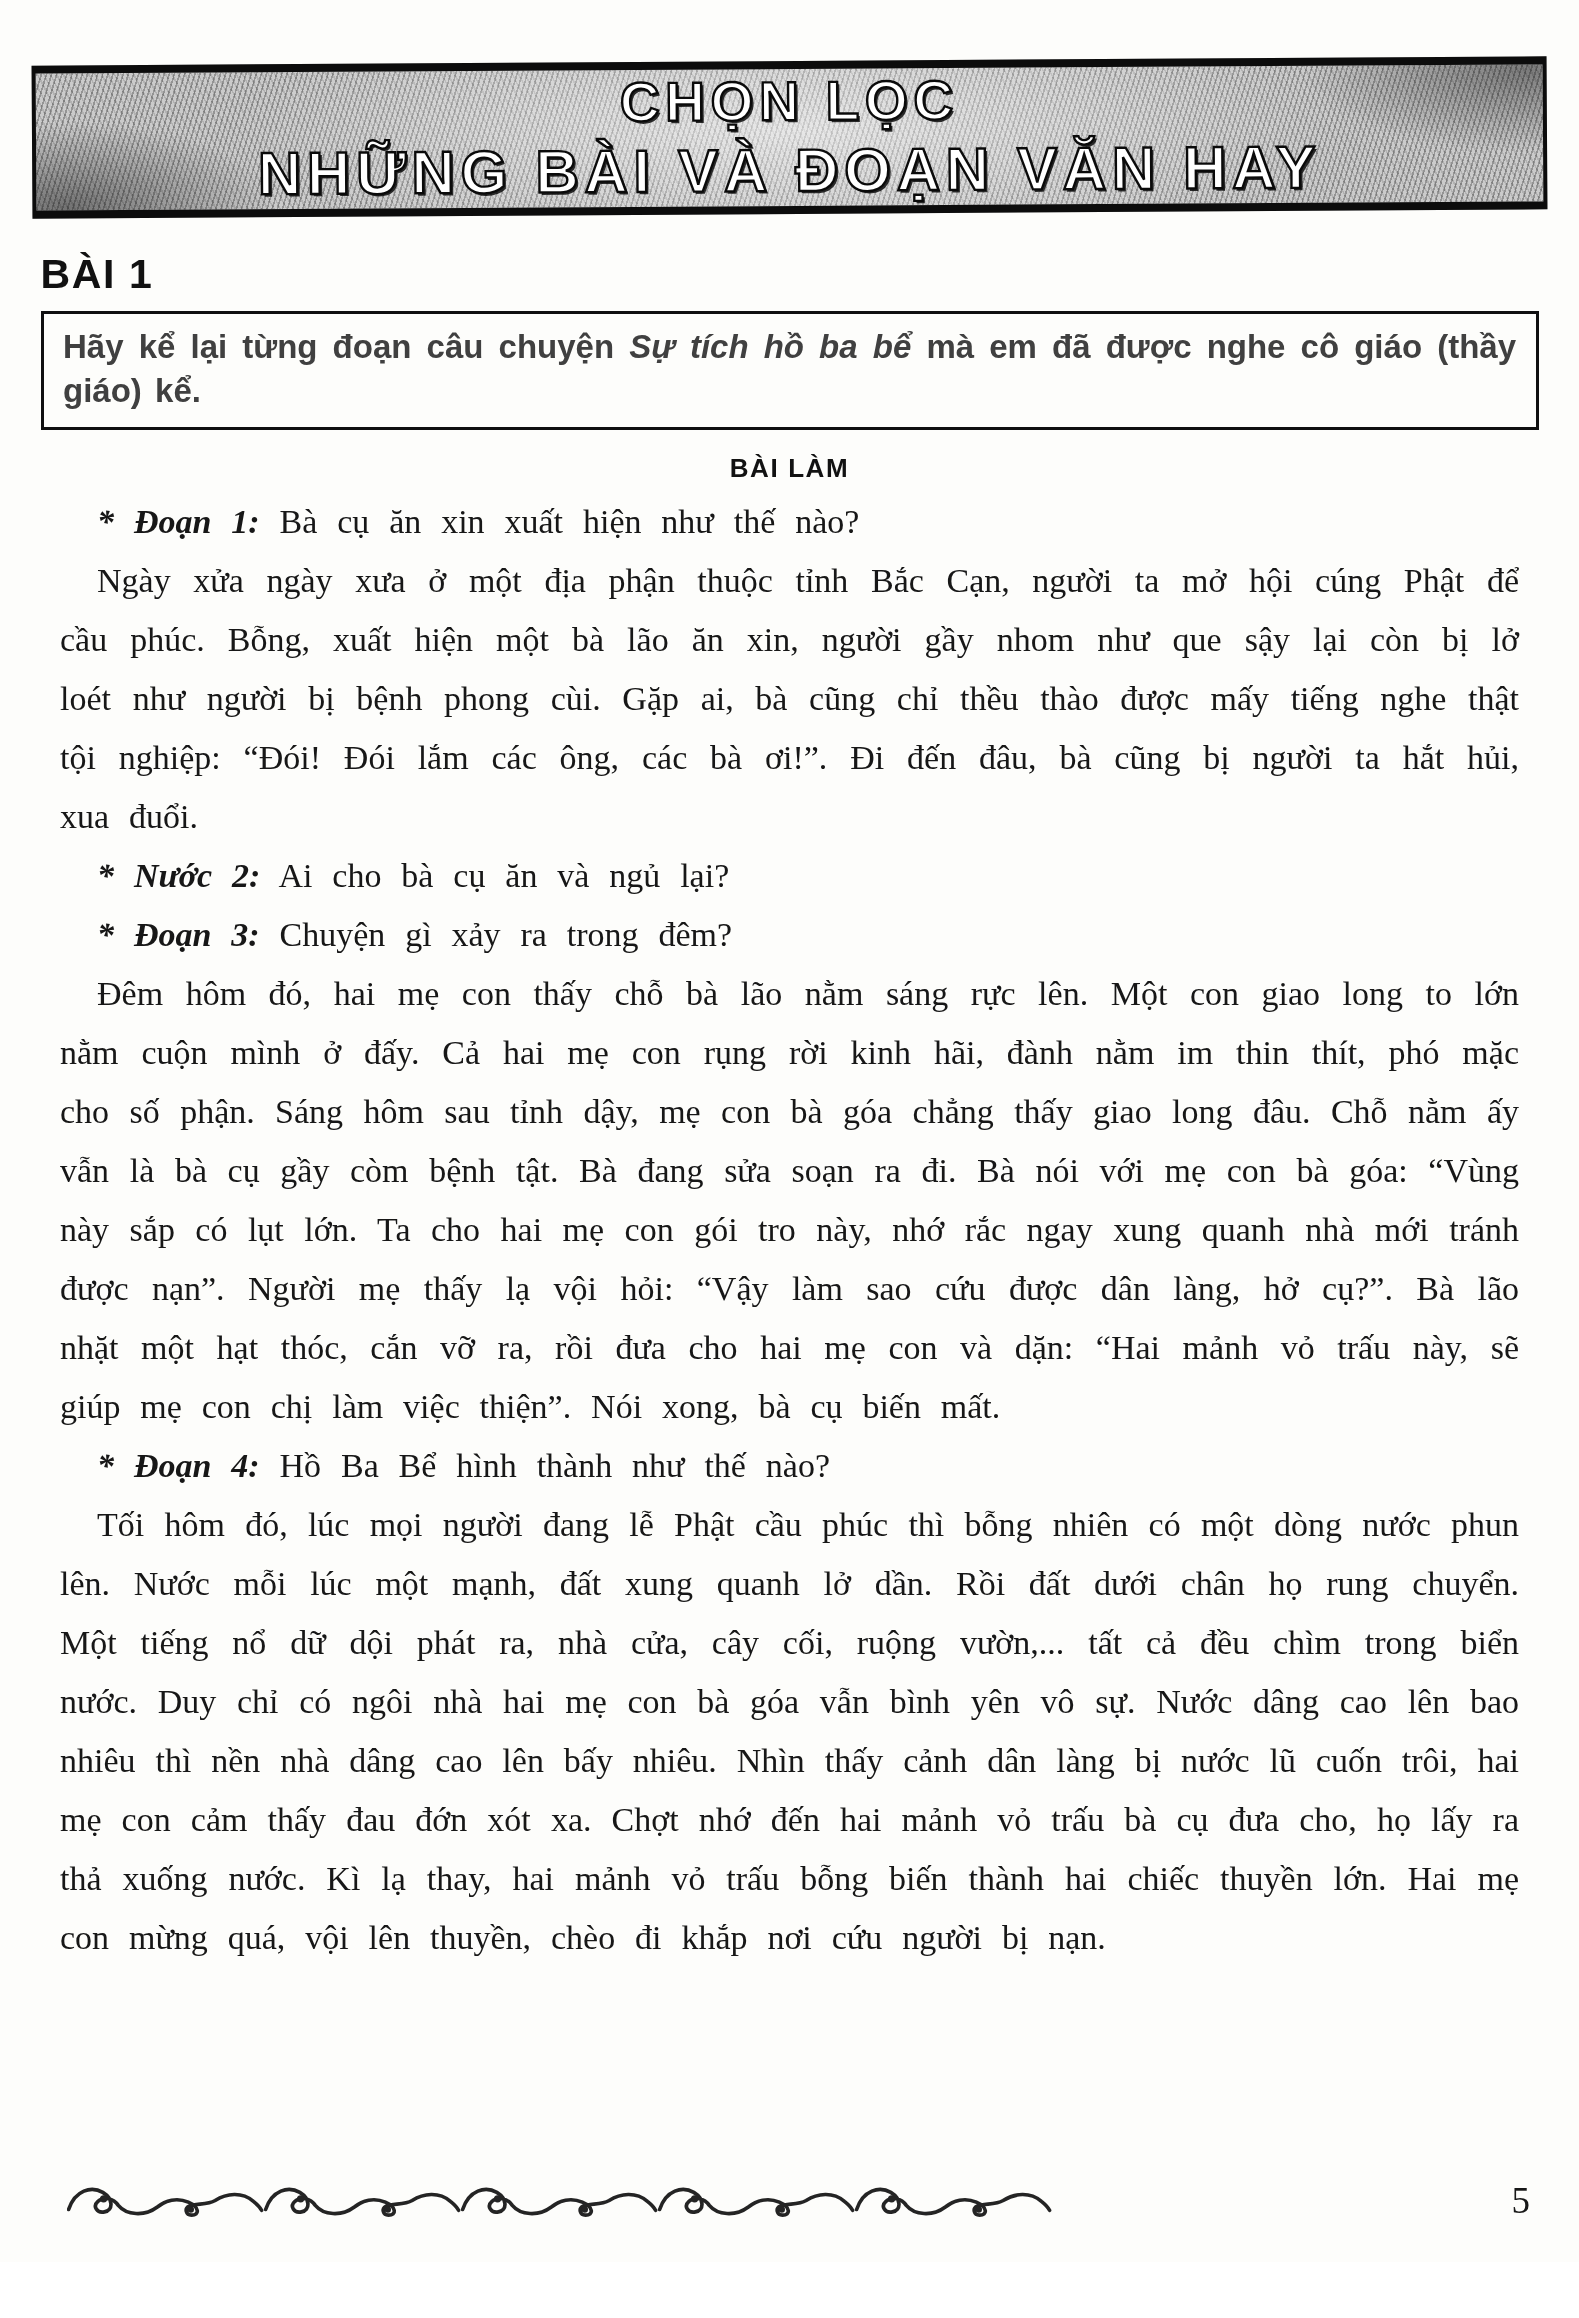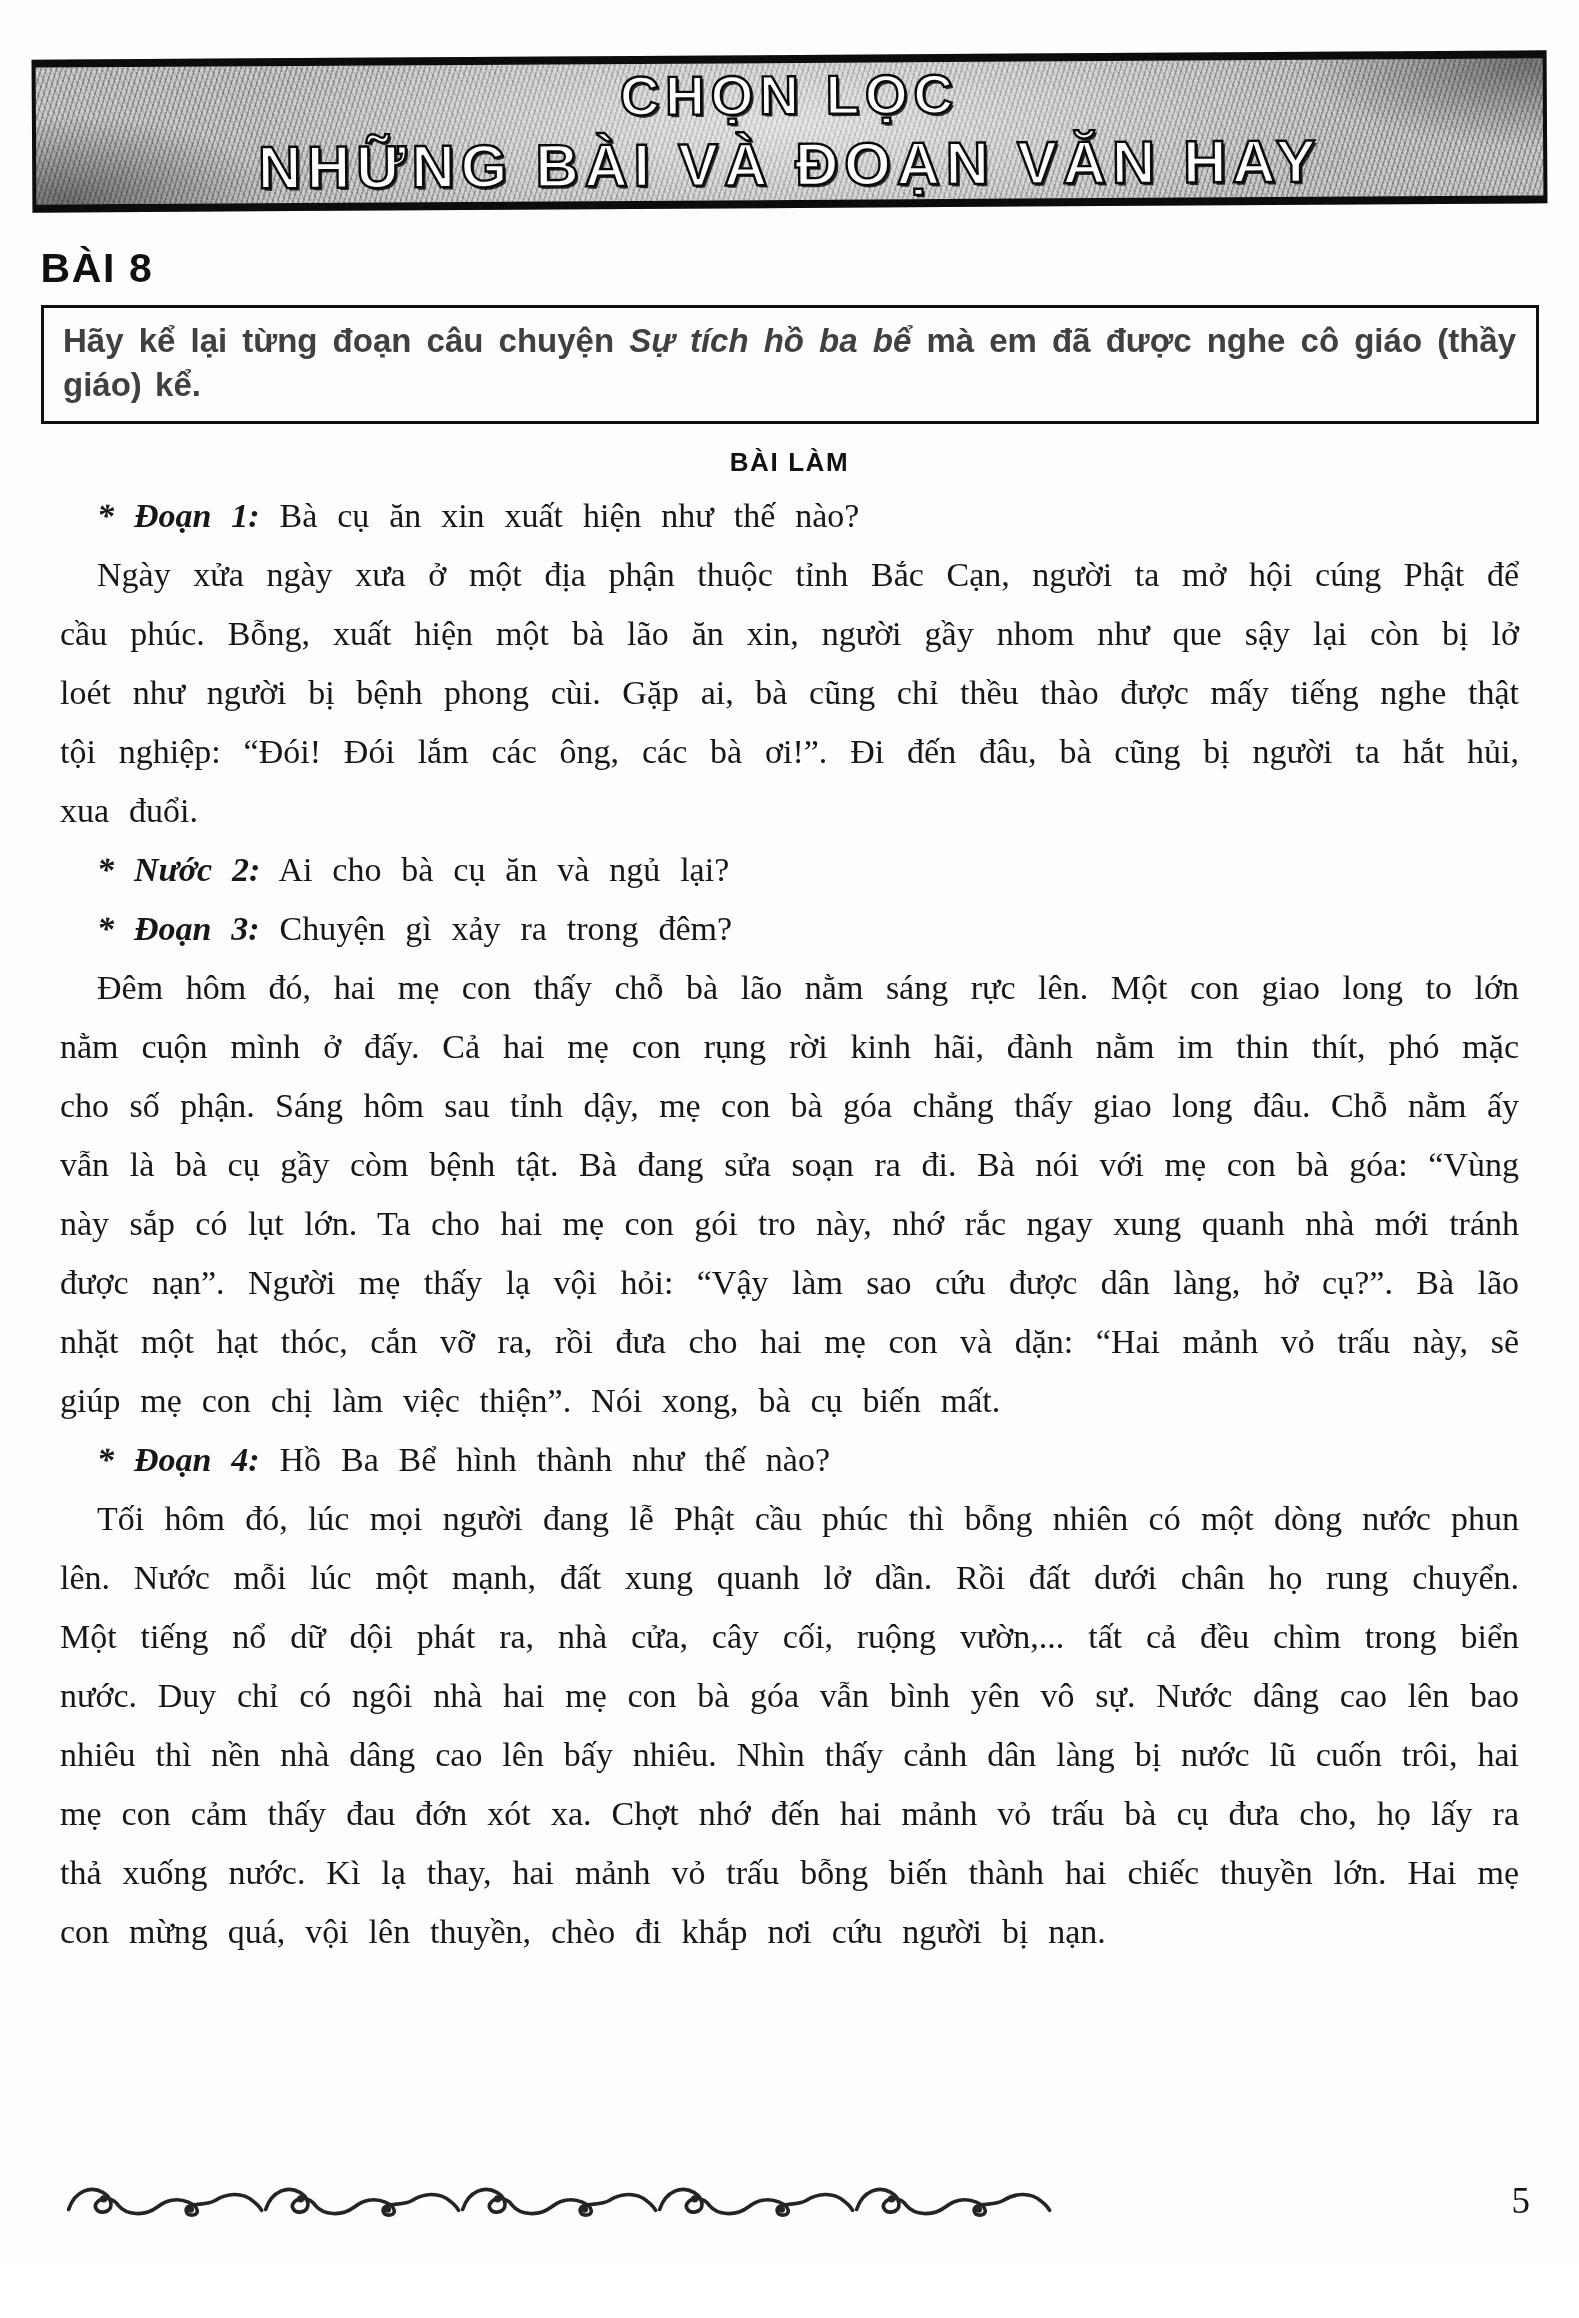--- a/index.html
+++ b/index.html
@@ -6,21 +6,21 @@
   html, body { background:#ffffff; }
   body { width:1579px; }
 
   .page {
     position:relative;
     width:1579px;
     height:2262px;
     background:#fdfdfb;
     color:#1b1b1b;
     font-family:"Liberation Serif", serif;
-    padding:8px 60px;
+    padding:14px 60px;
     overflow:hidden;
   }
 
   
   .banner {
     margin:47px -28px 0 -28px;
     height:153px;
     border:4.1px solid #0c0c0c;
     border-top-width:8.1px;
     border-bottom-width:8.1px;
@@ -120,21 +120,21 @@
 </head>
 <body>
 
 <div class="page">
 
   <div class="banner">
     <div class="banner-line banner-line1">CHỌN LỌC</div>
     <div class="banner-line banner-line2">NHỮNG BÀI VÀ ĐOẠN VĂN HAY</div>
   </div>
 
-  <h1 class="lesson-no">BÀI 8</h1>
+  <h1 class="lesson-no">BÀI 1</h1>
 
   <div class="prompt-box"><span>Hãy kể lại từng đoạn câu chuyện </span><em class="story-title">Sự tích hồ ba bể</em><span> mà em đã được nghe cô giáo (thầy giáo) kể.</span></div>
 
   <h2 class="work-heading">BÀI LÀM</h2>
 
   <div class="essay">
 
     <div class="section">
       <p class="q"><span class="lbl">* Đoạn 1:</span> <span>Bà cụ ăn xin xuất hiện như thế nào?</span></p>
       <p class="para">Ngày xửa ngày xưa ở một địa phận thuộc tỉnh Bắc Cạn, người ta mở hội cúng Phật để cầu phúc. Bỗng, xuất hiện một bà lão ăn xin, người gầy nhom như que sậy lại còn bị lở loét như người bị bệnh phong cùi. Gặp ai, bà cũng chỉ thều thào được mấy tiếng nghe thật tội nghiệp: “Đói! Đói lắm các ông, các bà ơi!”. Đi đến đâu, bà cũng bị người ta hắt hủi, xua đuổi.</p>

